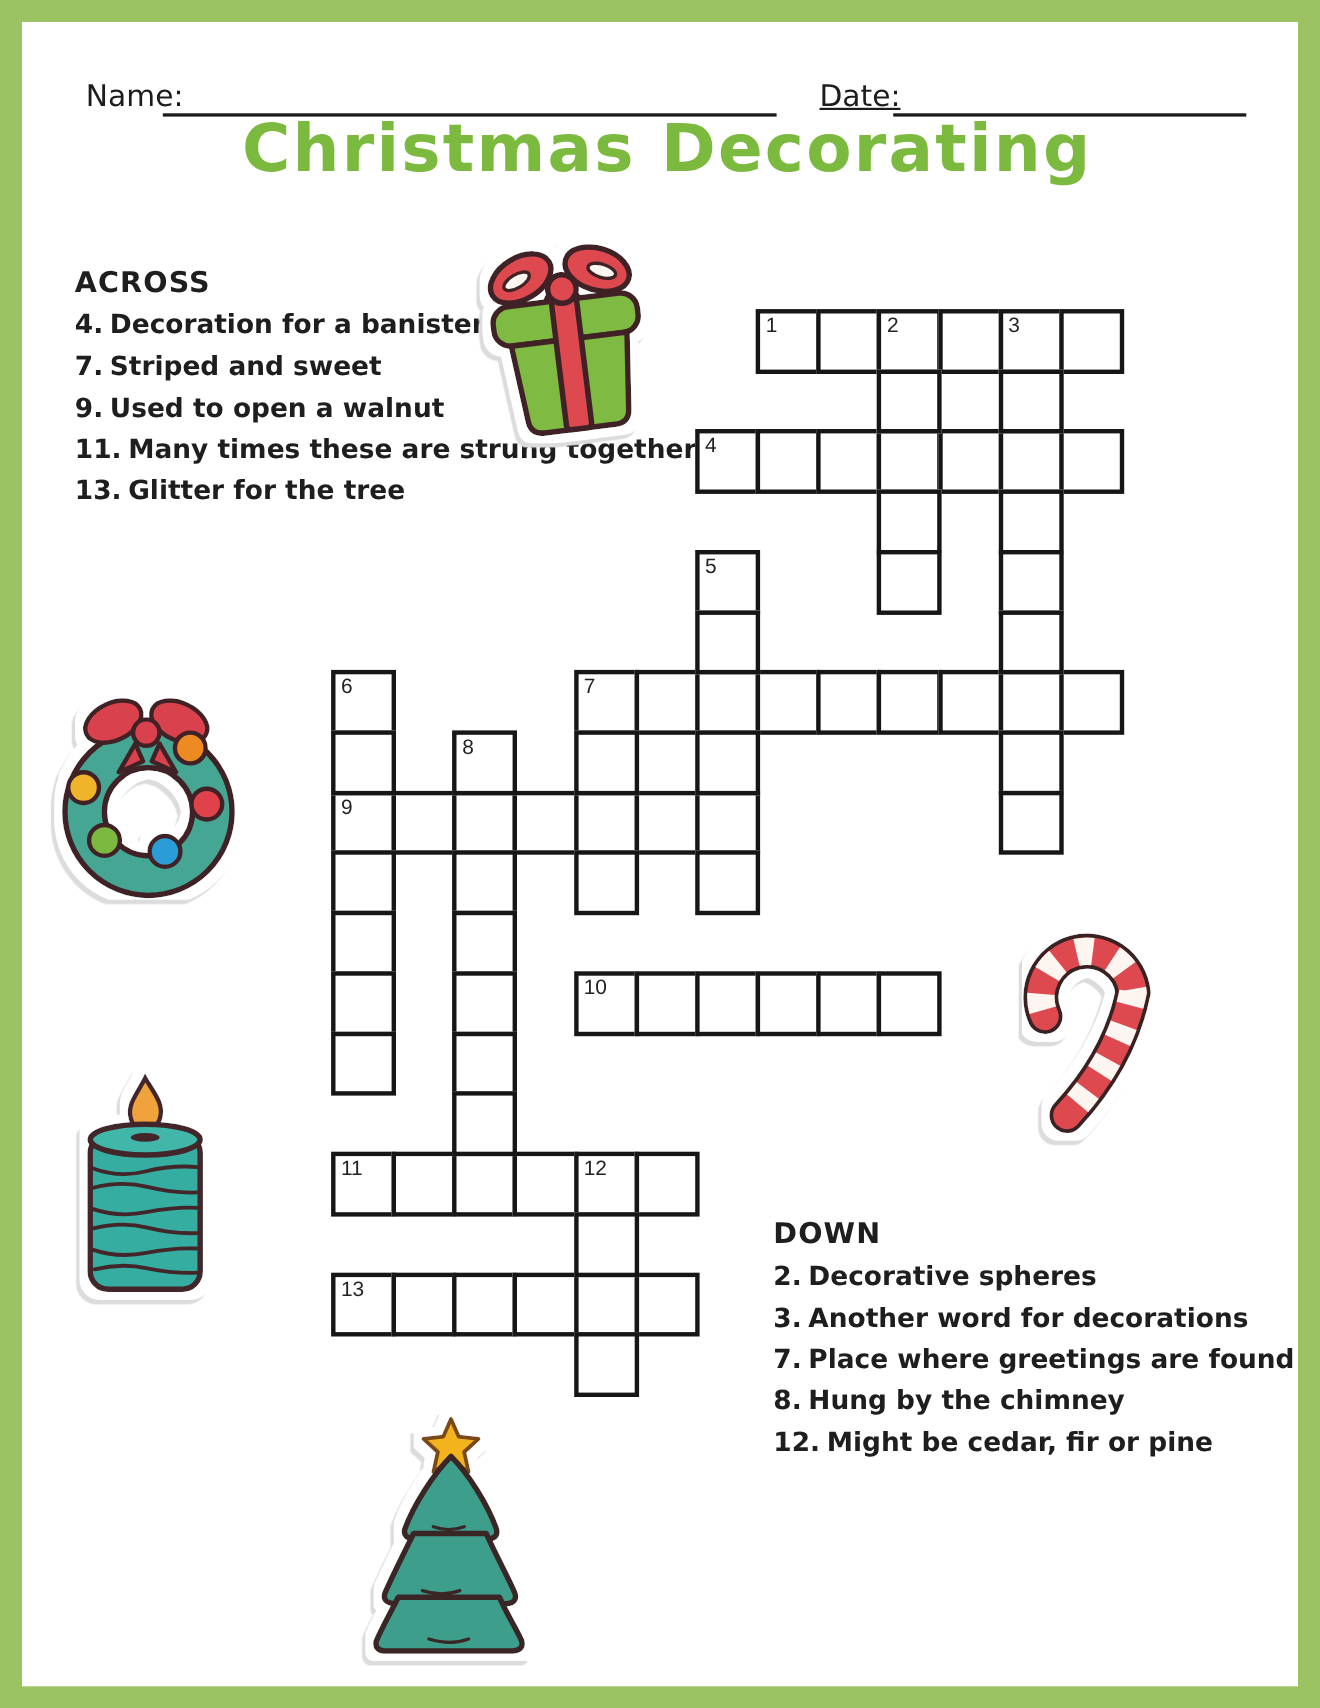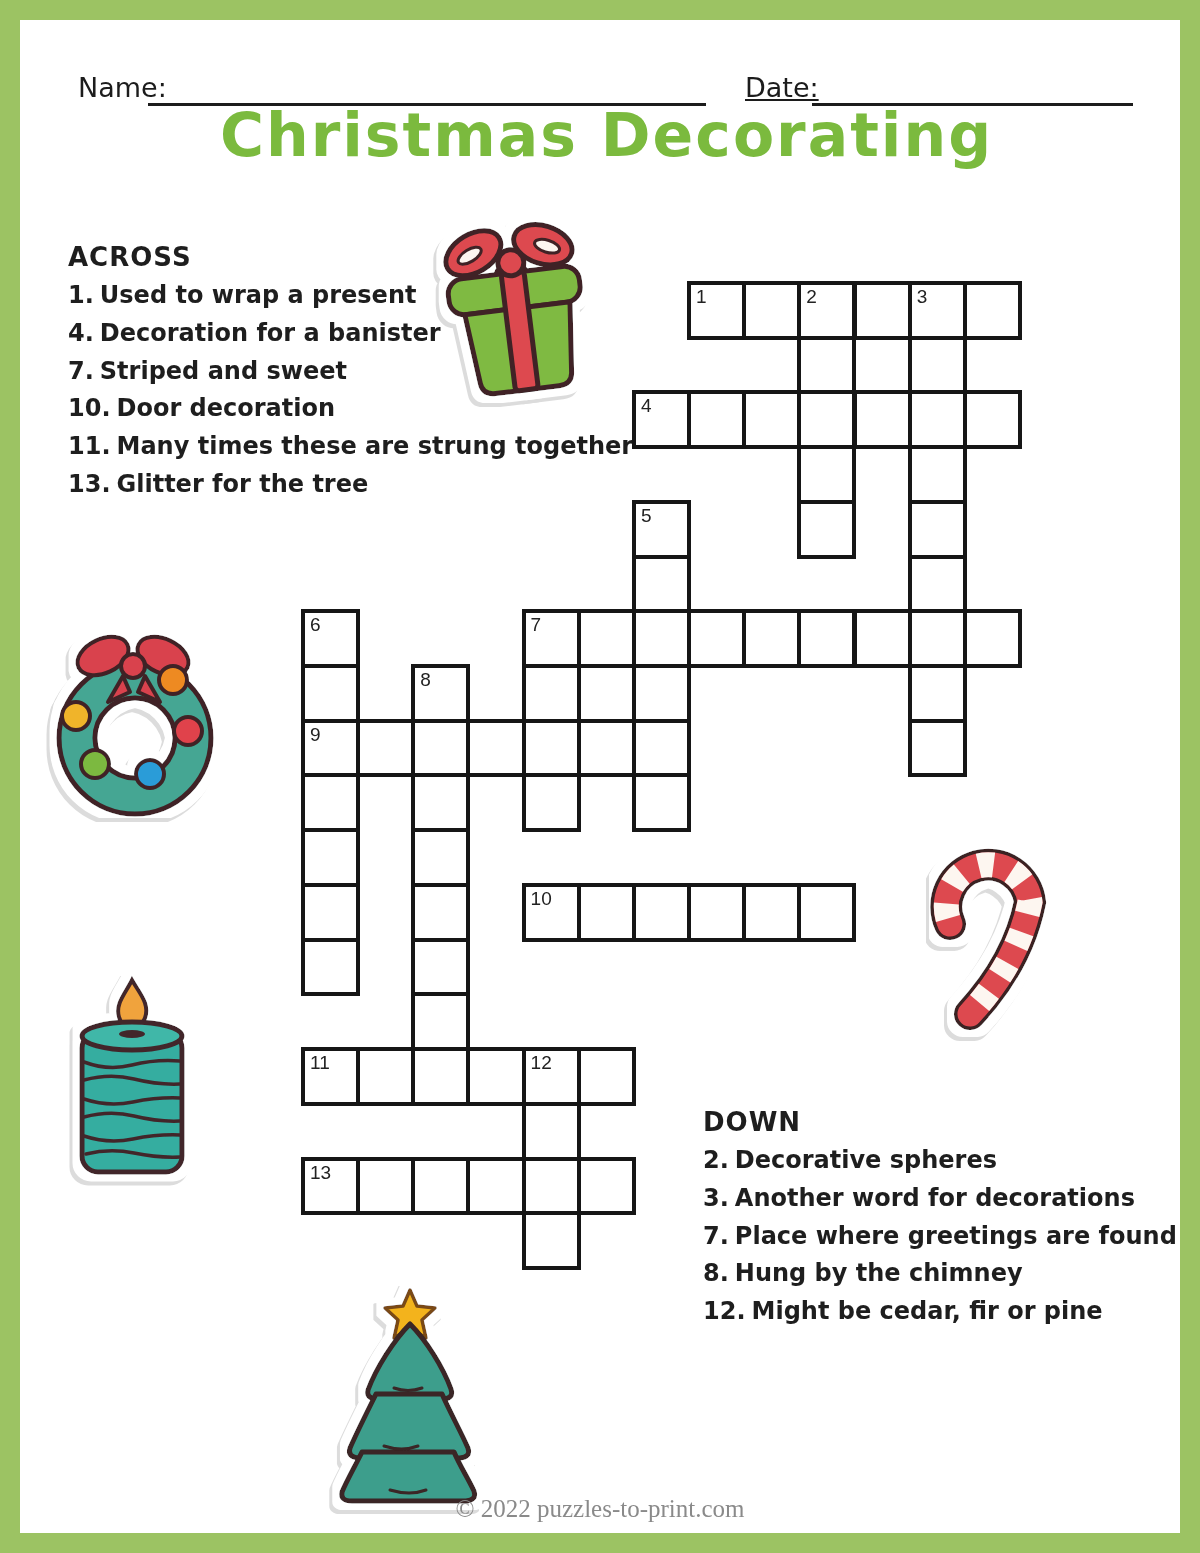--- a/index.html
+++ b/index.html
@@ -65,24 +65,23 @@
 
   <span class="hlabel" id="name-label">Name:</span>
   <div class="rule" id="name-rule"></div>
   <span class="hlabel" id="date-label">Date:</span>
   <div class="rule" id="date-rule"></div>
   <h1 class="title">Christmas Decorating</h1>
 
   <section class="clues" id="across-block">
     <div class="clues-heading">ACROSS</div>
     <div id="across-list">
-        <div class="clue"><span class="cnum">1.</span><span>Used to wrap a present</span></div>
         <div class="clue"><span class="cnum">4.</span><span>Decoration for a banister</span></div>
         <div class="clue"><span class="cnum">7.</span><span>Striped and sweet</span></div>
-        <div class="clue"><span class="cnum">10.</span><span>Door decoration</span></div>
+        <div class="clue"><span class="cnum">9.</span><span>Used to open a walnut</span></div>
         <div class="clue"><span class="cnum">11.</span><span>Many times these are strung together</span></div>
         <div class="clue"><span class="cnum">13.</span><span>Glitter for the tree</span></div>
       </div>
   </section>
 
   <section class="clues" id="down-block">
     <div class="clues-heading">DOWN</div>
     <div id="down-list">
         <div class="clue"><span class="cnum">2.</span><span>Decorative spheres</span></div>
         <div class="clue"><span class="cnum">3.</span><span>Another word for decorations</span></div>
@@ -266,14 +265,13 @@
         <path d="M30 170 C22 186 14 200 10 210 Q8 219 20 219 L134 219 Q145 218 142 209 C136 196 128 184 122 170 Z"></path>
       </g>
       <g fill="none" stroke="#3a2525" stroke-width="3" stroke-linecap="round">
         <path d="M62 106 q14 5 28 0"></path>
         <path d="M52 164 q18 6 34 0"></path>
         <path d="M58 208 q20 6 36 0"></path>
       </g>
     </g>
   </svg>
 
-  <footer class="copyright">© 2022 puzzles-to-print.com</footer>
 </div>
 
 </body></html>

